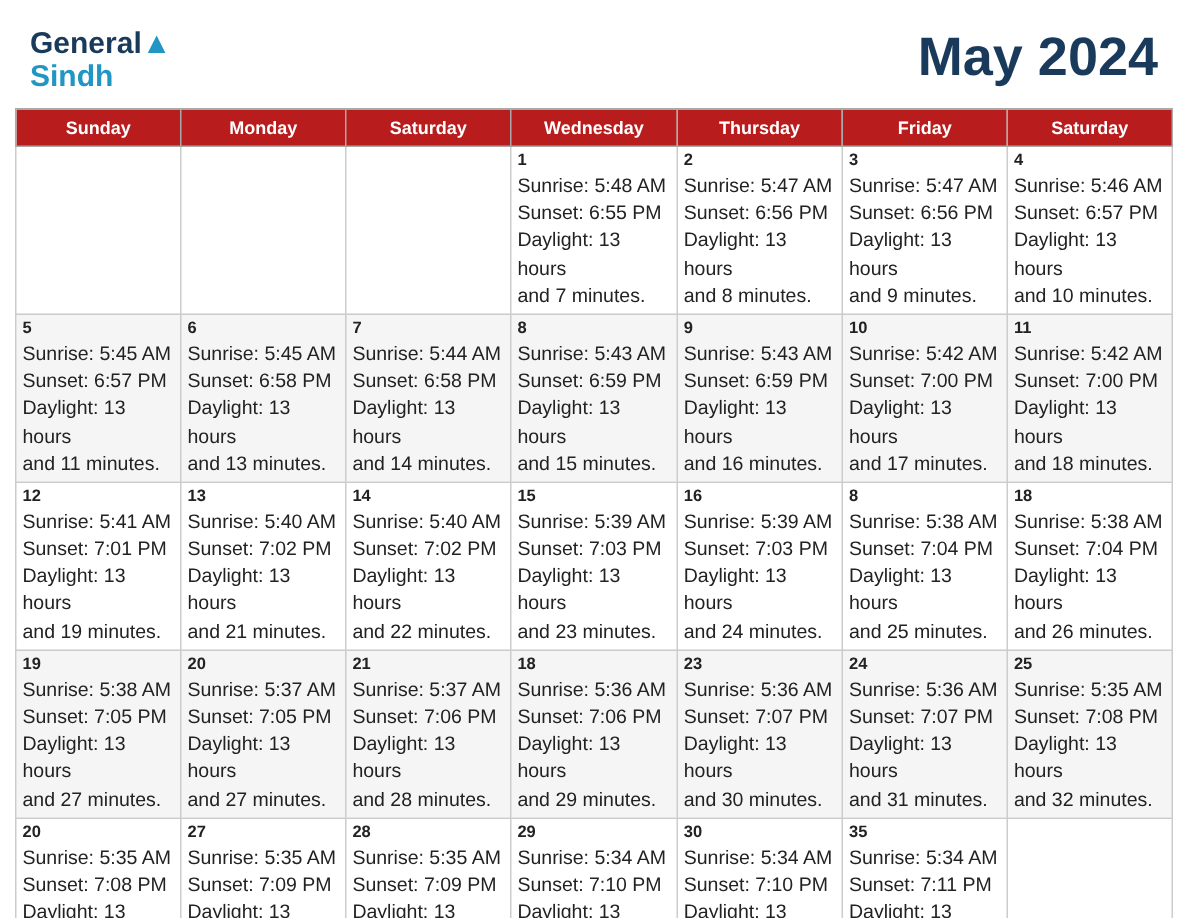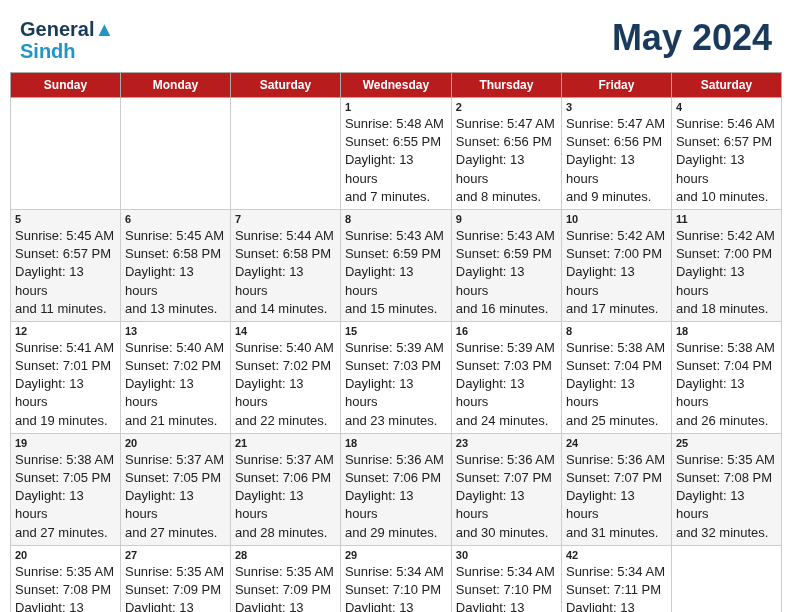--- a/index.html
+++ b/index.html
@@ -241,19 +241,19 @@
         </td>
         <td>
           <span class="day-num">29</span>
           <div class="day-info">Sunrise: 5:34 AM<br>Sunset: 7:10 PM<br>Daylight: 13 hours<br>and 35 minutes.</div>
         </td>
         <td>
           <span class="day-num">30</span>
           <div class="day-info">Sunrise: 5:34 AM<br>Sunset: 7:10 PM<br>Daylight: 13 hours<br>and 35 minutes.</div>
         </td>
         <td>
-          <span class="day-num">42</span>
+          <span class="day-num">35</span>
           <div class="day-info">Sunrise: 5:34 AM<br>Sunset: 7:11 PM<br>Daylight: 13 hours<br>and 36 minutes.</div>
         </td>
         <td class="empty-cell"></td>
       </tr>
     </tbody>
 </table>
 
 </body></html>

